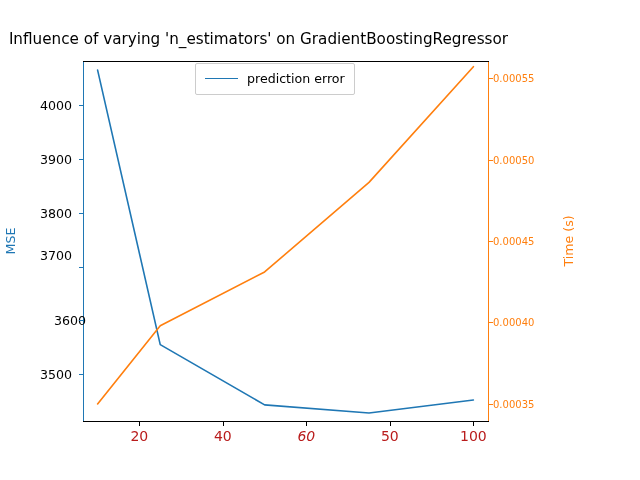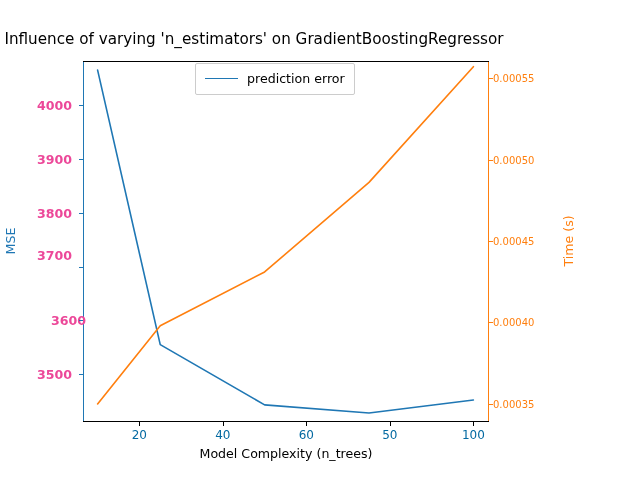--- a/index.html
+++ b/index.html
@@ -1,34 +1,34 @@
 <!DOCTYPE html>
 <html><head>
 <meta charset="utf-8">
 <style>
   html,body{margin:0;padding:0;}
   body{width:640px;height:480px;background:#ffffff;
        font-family:"DejaVu Sans","Liberation Sans",sans-serif;overflow:hidden;}
   #figure{position:relative;width:640px;height:480px;}
-  #title{position:absolute;left:0;top:30px;width:508px;text-align:center;
+  #title{position:absolute;left:0;top:30px;width:508px;text-align:right;
          font-size:15.2px;color:#000000;white-space:nowrap;}
   
   #axes{position:absolute;left:83px;top:61px;width:406px;height:361px;}
   #spine-left{position:absolute;left:0;top:0;width:1px;height:361px;background:#1f77b4;}
   #spine-right{position:absolute;left:405px;top:0;width:1px;height:361px;background:#ff7f0e;}
   #spine-top{position:absolute;left:0;top:0;width:406px;height:1px;background:#000000;}
   #spine-bottom{position:absolute;left:0;top:360px;width:406px;height:1px;background:#000000;}
   #plotsvg{position:absolute;left:0;top:0;width:406px;height:361px;}
-  .ytick-l{position:absolute;text-align:right;font-size:12.6px;color:#ec4899;
-           white-space:nowrap;transform:translateY(-50%);font-weight:bold;}
+  .ytick-l{position:absolute;text-align:right;font-size:12.6px;color:#000000;
+           white-space:nowrap;transform:translateY(-50%);}
   .ytickmark-l{position:absolute;width:4px;height:1px;background:#1f77b4;}
   .ytick-r{position:absolute;text-align:left;font-size:10px;color:#ff7f0e;
            white-space:nowrap;transform:translateY(-50%);}
   .ytickmark-r{position:absolute;width:4px;height:1px;background:#ff7f0e;}
-  .xtick{position:absolute;text-align:center;font-size:12px;color:#0369a1;
+  .xtick{position:absolute;text-align:center;font-size:14px;color:#b91c1c;
          white-space:nowrap;transform:translateX(-50%);}
   .xtickmark{position:absolute;width:1px;height:4px;background:#000000;}
   #ylabel-left{position:absolute;left:10px;top:241px;font-size:12.6px;color:#1f77b4;
        transform:translate(-50%,-50%) rotate(-90deg);white-space:nowrap;}
   #ylabel-right{position:absolute;left:568px;top:241px;font-size:12.6px;color:#ff7f0e;
        transform:translate(-50%,-50%) rotate(-90deg);white-space:nowrap;}
   #xlabel{position:absolute;left:286px;top:453px;font-size:12.6px;color:#000000;
        transform:translate(-50%,-50%);white-space:nowrap;}
   #legend{position:absolute;left:195px;top:63px;background:#ffffff;
           border:1px solid #cccccc;border-radius:2px;padding:5px 9px 6px 9px;
@@ -80,31 +80,30 @@
       <div class="ytick-r" style="left: 493px; top: 159.552px;">0.00050</div>
       <div class="ytickmark-r" style="left: 489px; top: 159.552px;"></div>
       <div class="ytick-r" style="left: 493px; top: 78.1041px;">0.00055</div>
       <div class="ytickmark-r" style="left: 489px; top: 78.1041px;"></div>
     </div>
   <div id="xtick-labels">
       <div class="xtick" style="left: 139.366px; top: 428px;">20</div>
       <div class="xtickmark" style="left: 139.366px; top: 422px;"></div>
       <div class="xtick" style="left: 222.871px; top: 428px;">40</div>
       <div class="xtickmark" style="left: 222.871px; top: 422px;"></div>
-      <div class="xtick" style="left: 306.376px; top: 428px;">60</div>
+      <div class="xtick" style="left: 306.376px; top: 428px; font-style: italic;">60</div>
       <div class="xtickmark" style="left: 306.376px; top: 422px;"></div>
       <div class="xtick" style="left: 389.881px; top: 428px;">50</div>
       <div class="xtickmark" style="left: 389.881px; top: 422px;"></div>
       <div class="xtick" style="left: 473.387px; top: 428px;">100</div>
       <div class="xtickmark" style="left: 473.387px; top: 422px;"></div>
     </div>
 
   <div id="ylabel-left">MSE</div>
   <div id="ylabel-right">Time (s)</div>
-  <div id="xlabel">Model Complexity (n_trees)</div>
 
   <div id="legend">
     <div class="legend-row">
       <span class="legend-swatch"></span>
       <span class="legend-text">prediction error</span>
     </div>
   </div>
 
 </div>
 

